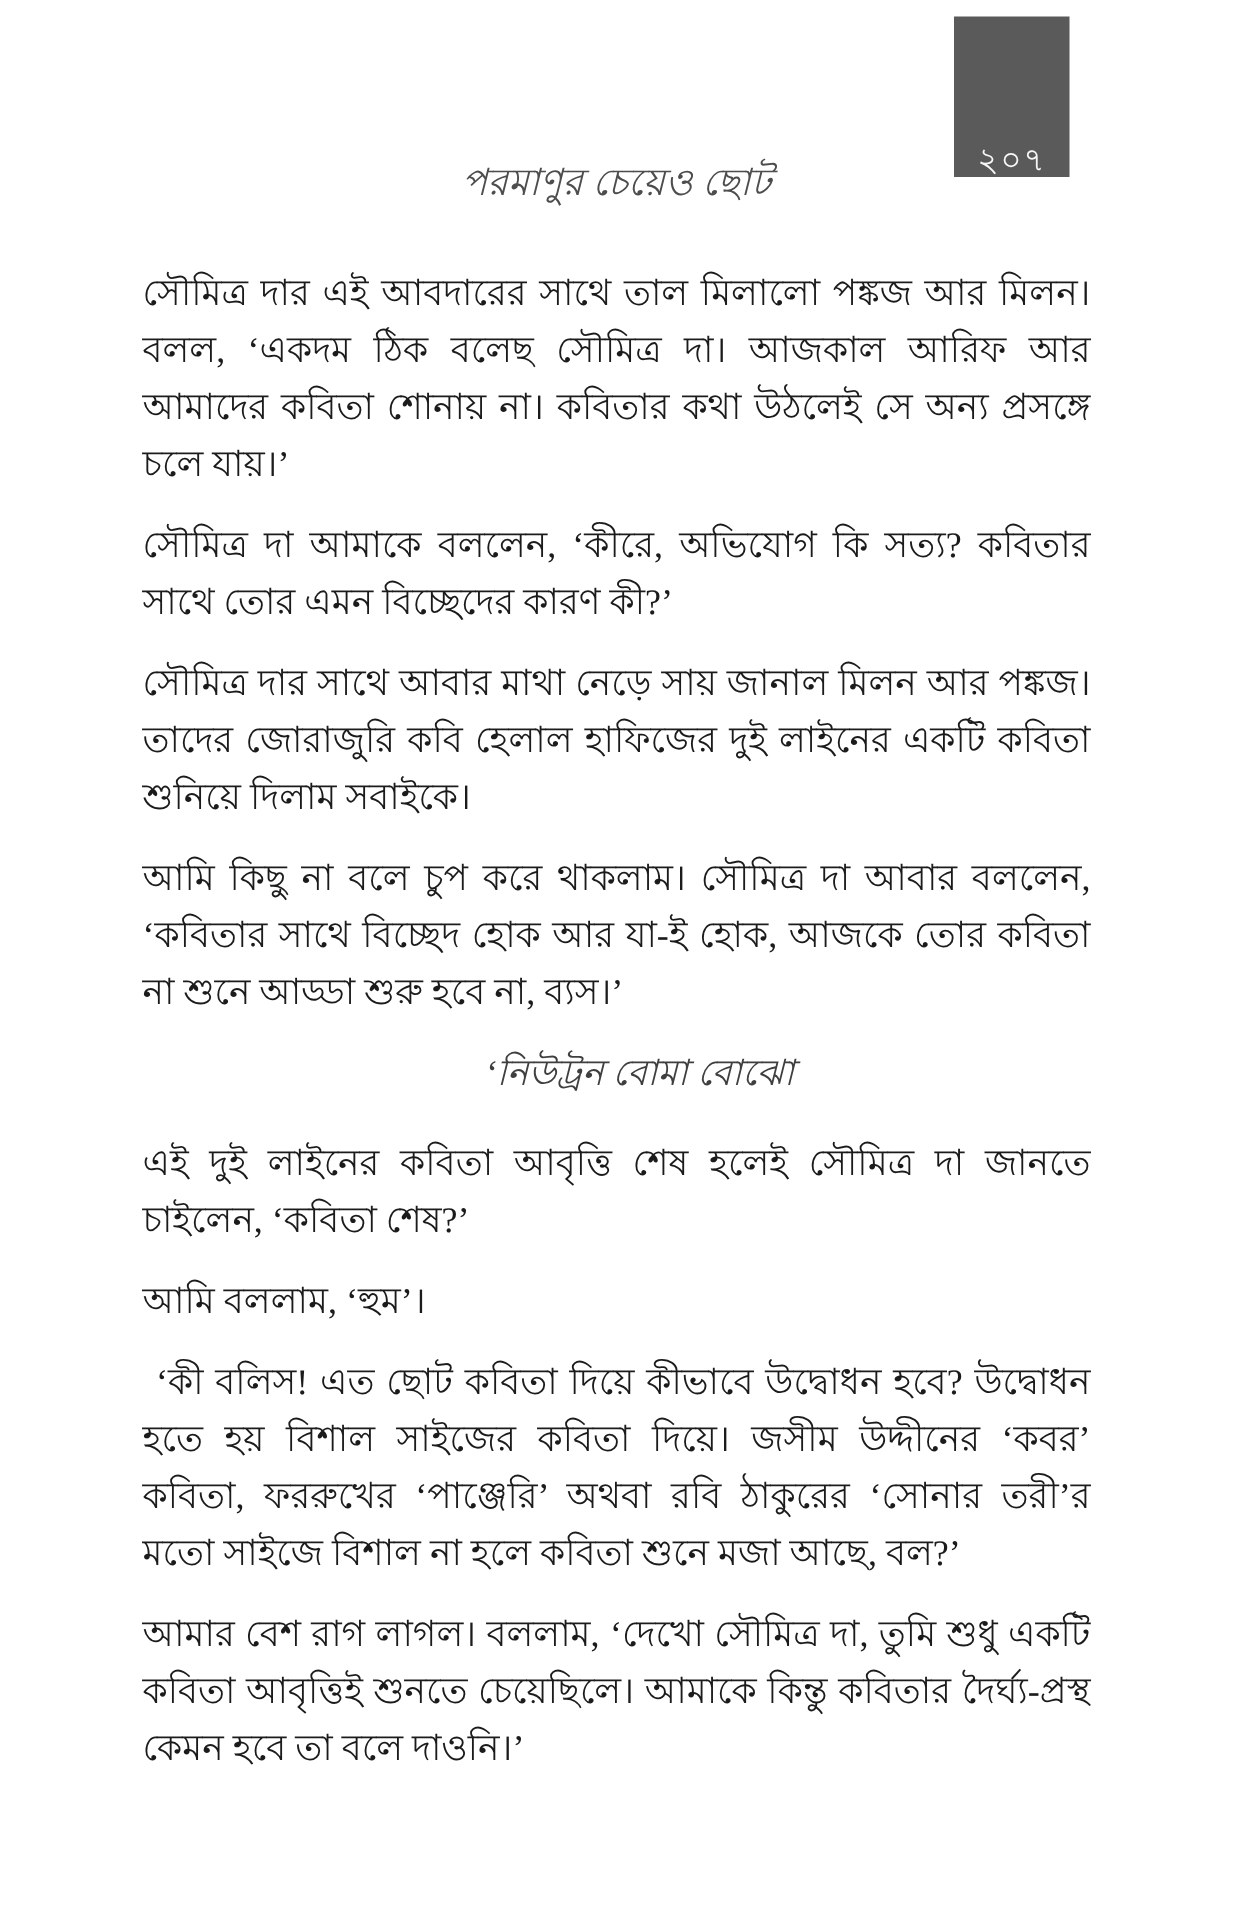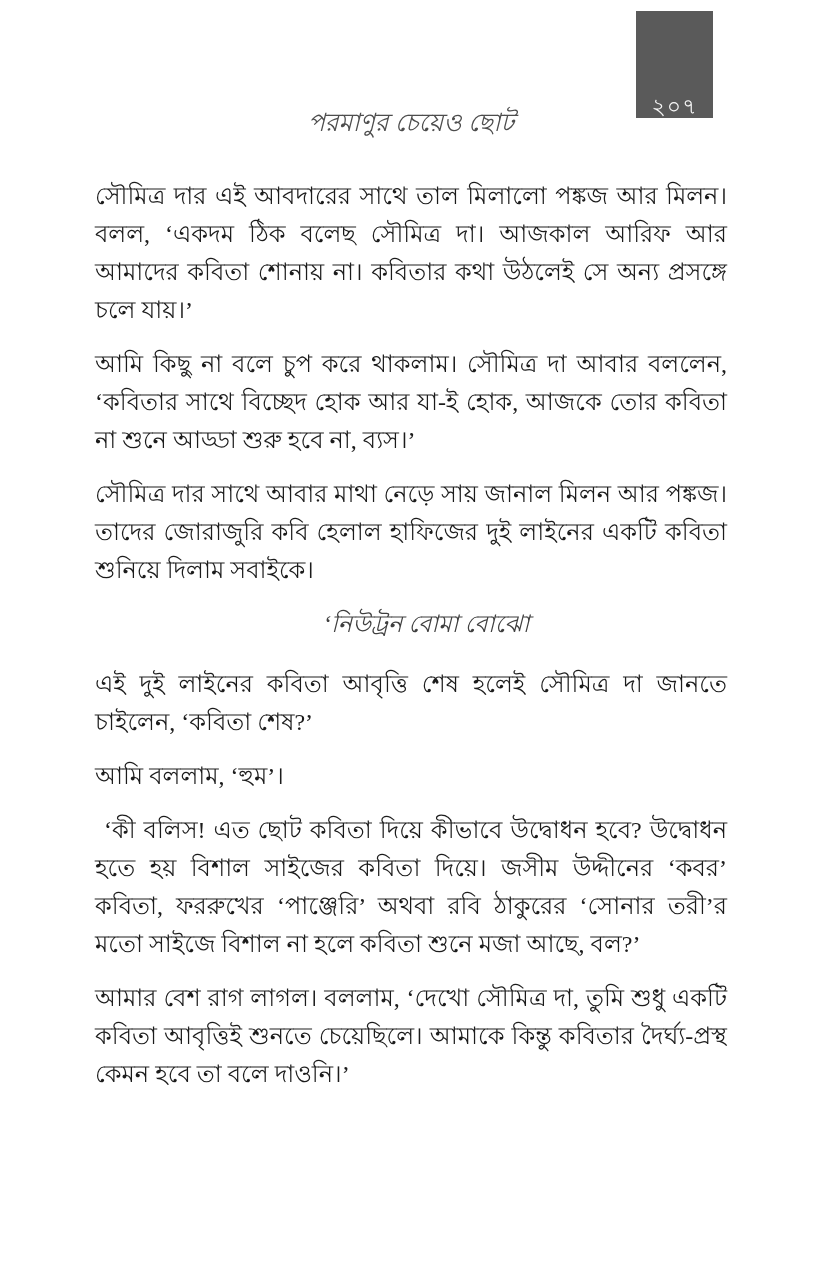--- a/index.html
+++ b/index.html
@@ -90,24 +90,25 @@
 
   <div class="running-head">
     <span class="chapter-title">পরমাণুর চেয়েও ছোট</span>
   </div>
 
   <div class="content">
 
 
     <p>সৌমিত্র দার এই আবদারের সাথে তাল মিলালো পঙ্কজ আর মিলন। বলল, ‘একদম ঠিক বলেছ সৌমিত্র দা। আজকাল আরিফ আর আমাদের কবিতা শোনায় না। কবিতার কথা উঠলেই সে অন্য প্রসঙ্গে চলে যায়।’</p>
 
+    <p>সৌমিত্র দা আমাকে বললেন, ‘কীরে, অভিযোগ কি সত্য? কবিতার সাথে তোর এমন বিচ্ছেদের কারণ কী?’</p>
+
+    <p>সৌমিত্র দার সাথে আবার মাথা নেড়ে সায় জানাল মিলন আর পঙ্কজ। তাদের জোরাজুরি কবি হেলাল হাফিজের দুই লাইনের একটি কবিতা শুনিয়ে দিলাম সবাইকে।</p>
 
     <p>আমি কিছু না বলে চুপ করে থাকলাম। সৌমিত্র দা আবার বললেন, ‘কবিতার সাথে বিচ্ছেদ হোক আর যা-ই হোক, আজকে তোর কবিতা না শুনে আড্ডা শুরু হবে না, ব্যস।’</p>
-
-    <p>সৌমিত্র দার সাথে আবার মাথা নেড়ে সায় জানাল মিলন আর পঙ্কজ। তাদের জোরাজুরি কবি হেলাল হাফিজের দুই লাইনের একটি কবিতা শুনিয়ে দিলাম সবাইকে।</p>
 
     <div class="poem">
       <span class="poem-line">‘নিউট্রন বোমা বোঝো</span>
     </div>
 
     <p>এই দুই লাইনের কবিতা আবৃত্তি শেষ হলেই সৌমিত্র দা জানতে চাইলেন, ‘কবিতা শেষ?’</p>
 
     <p>আমি বললাম, ‘হুম’।</p>
 
     <p class="quote-indent">‘কী বলিস! এত ছোট কবিতা দিয়ে কীভাবে উদ্বোধন হবে? উদ্বোধন হতে হয় বিশাল সাইজের কবিতা দিয়ে। জসীম উদ্দীনের ‘কবর’ কবিতা, ফররুখের ‘পাঞ্জেরি’ অথবা রবি ঠাকুরের ‘সোনার তরী’র মতো সাইজে বিশাল না হলে কবিতা শুনে মজা আছে, বল?’</p>

